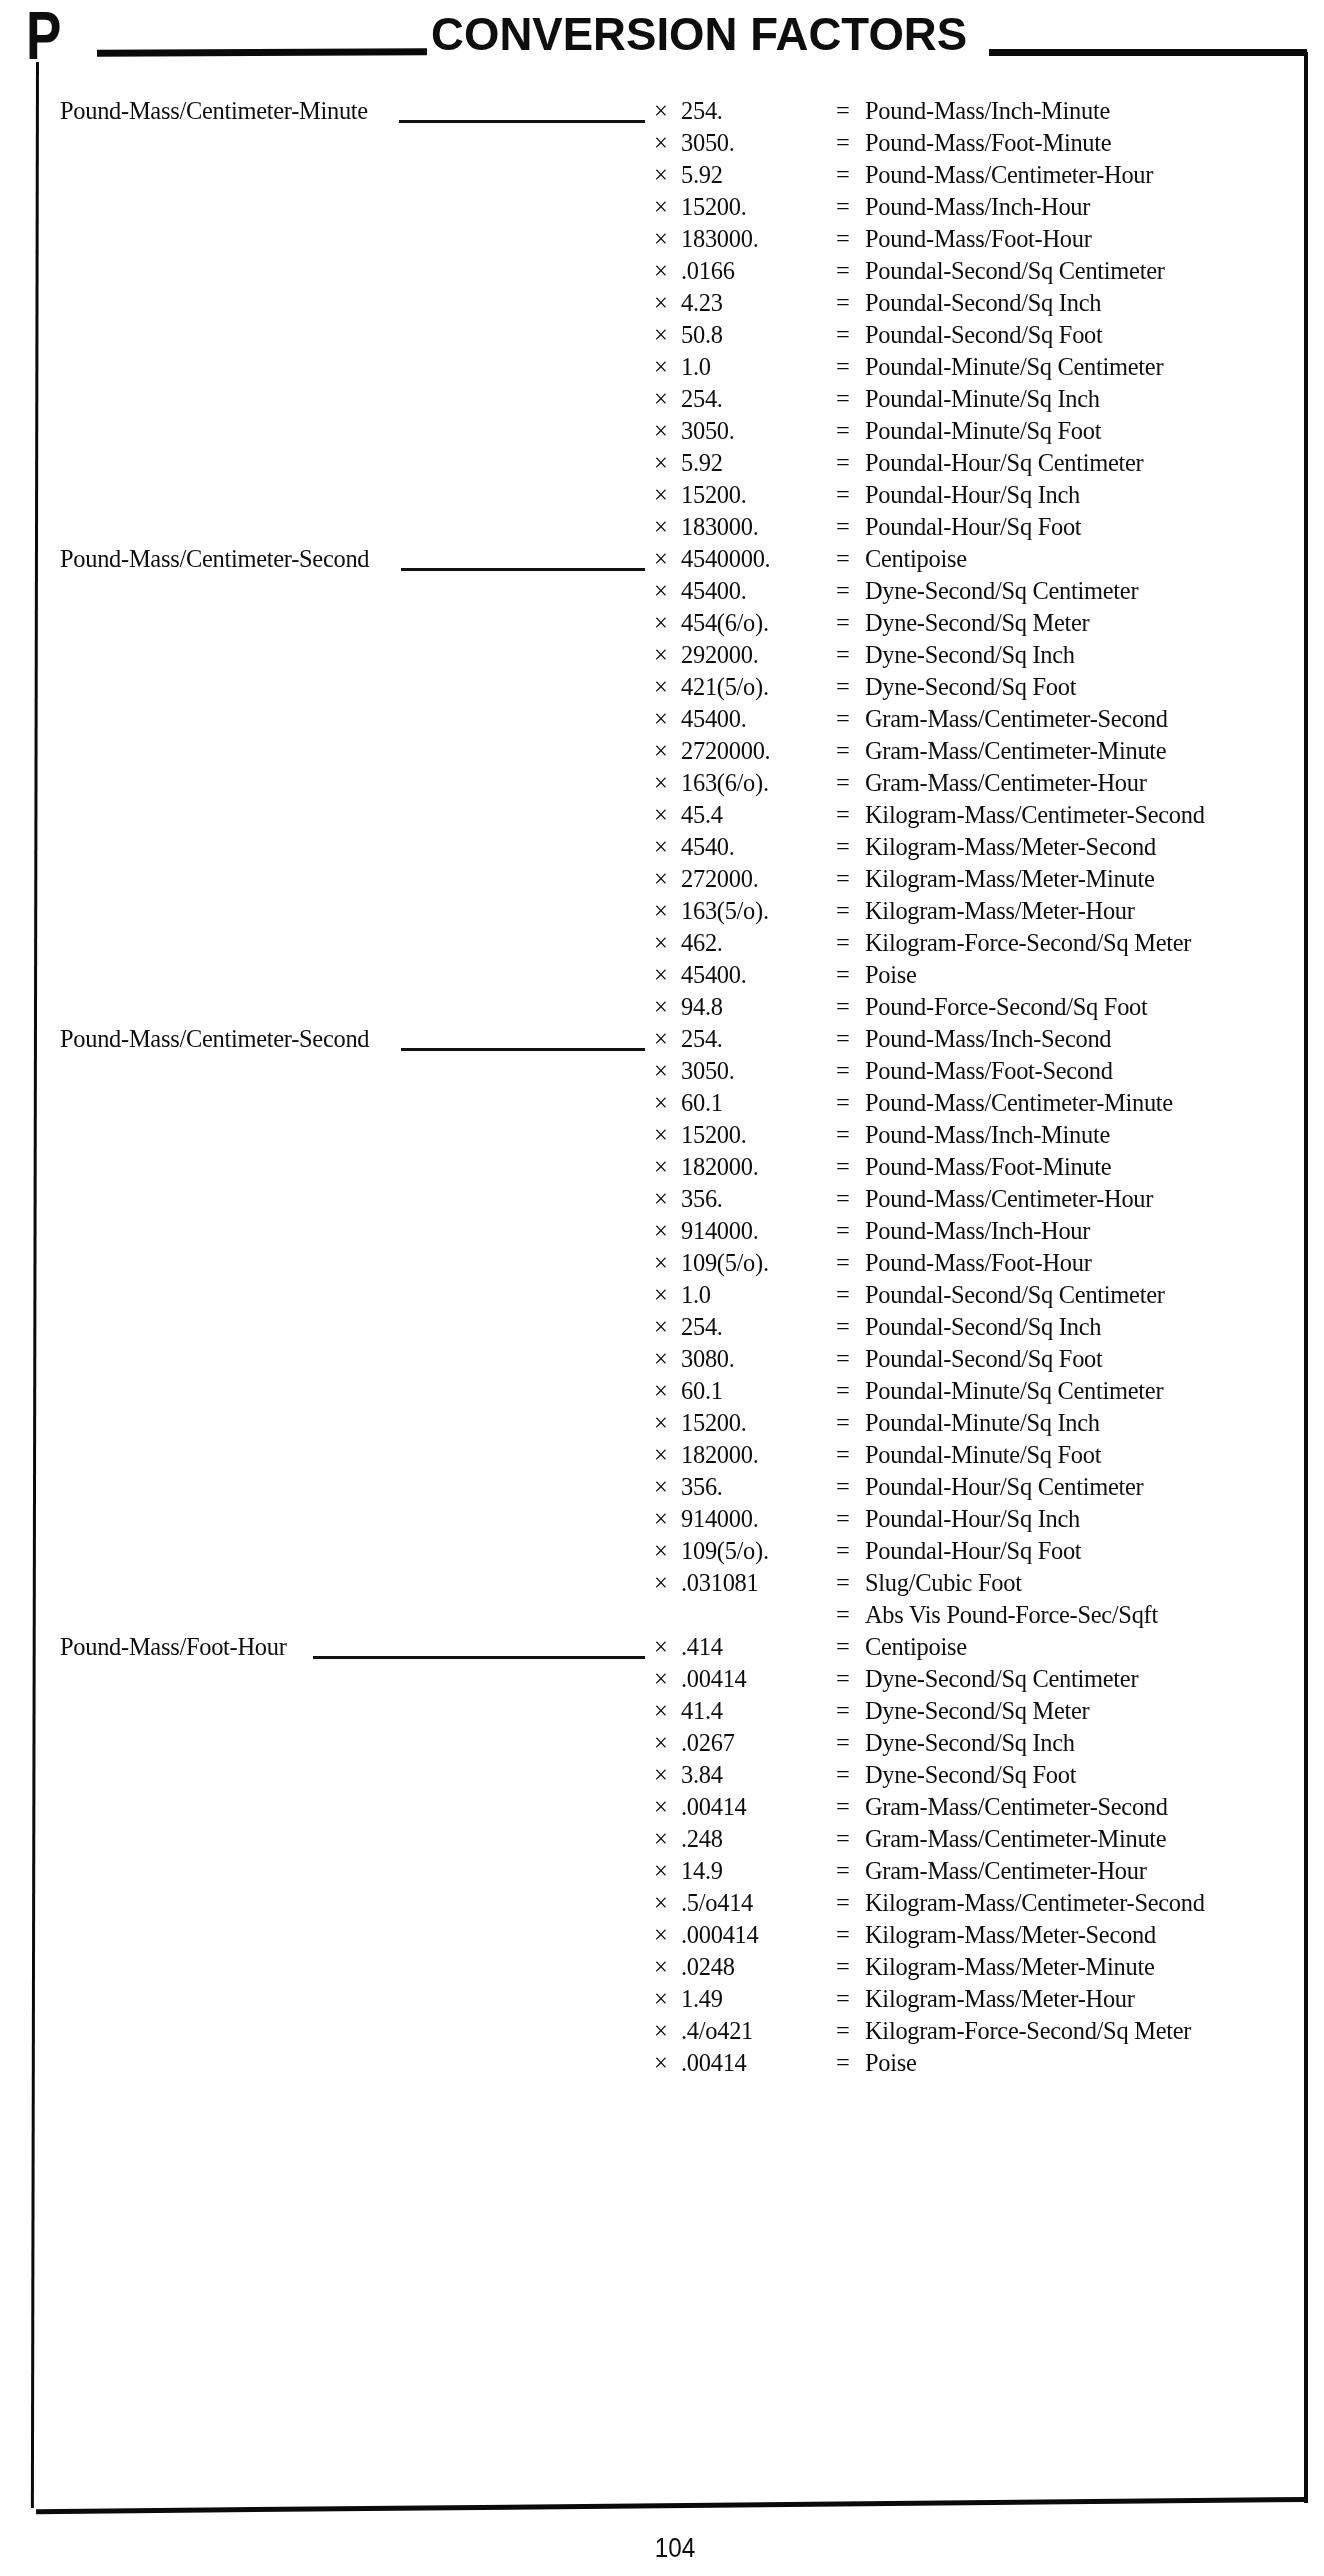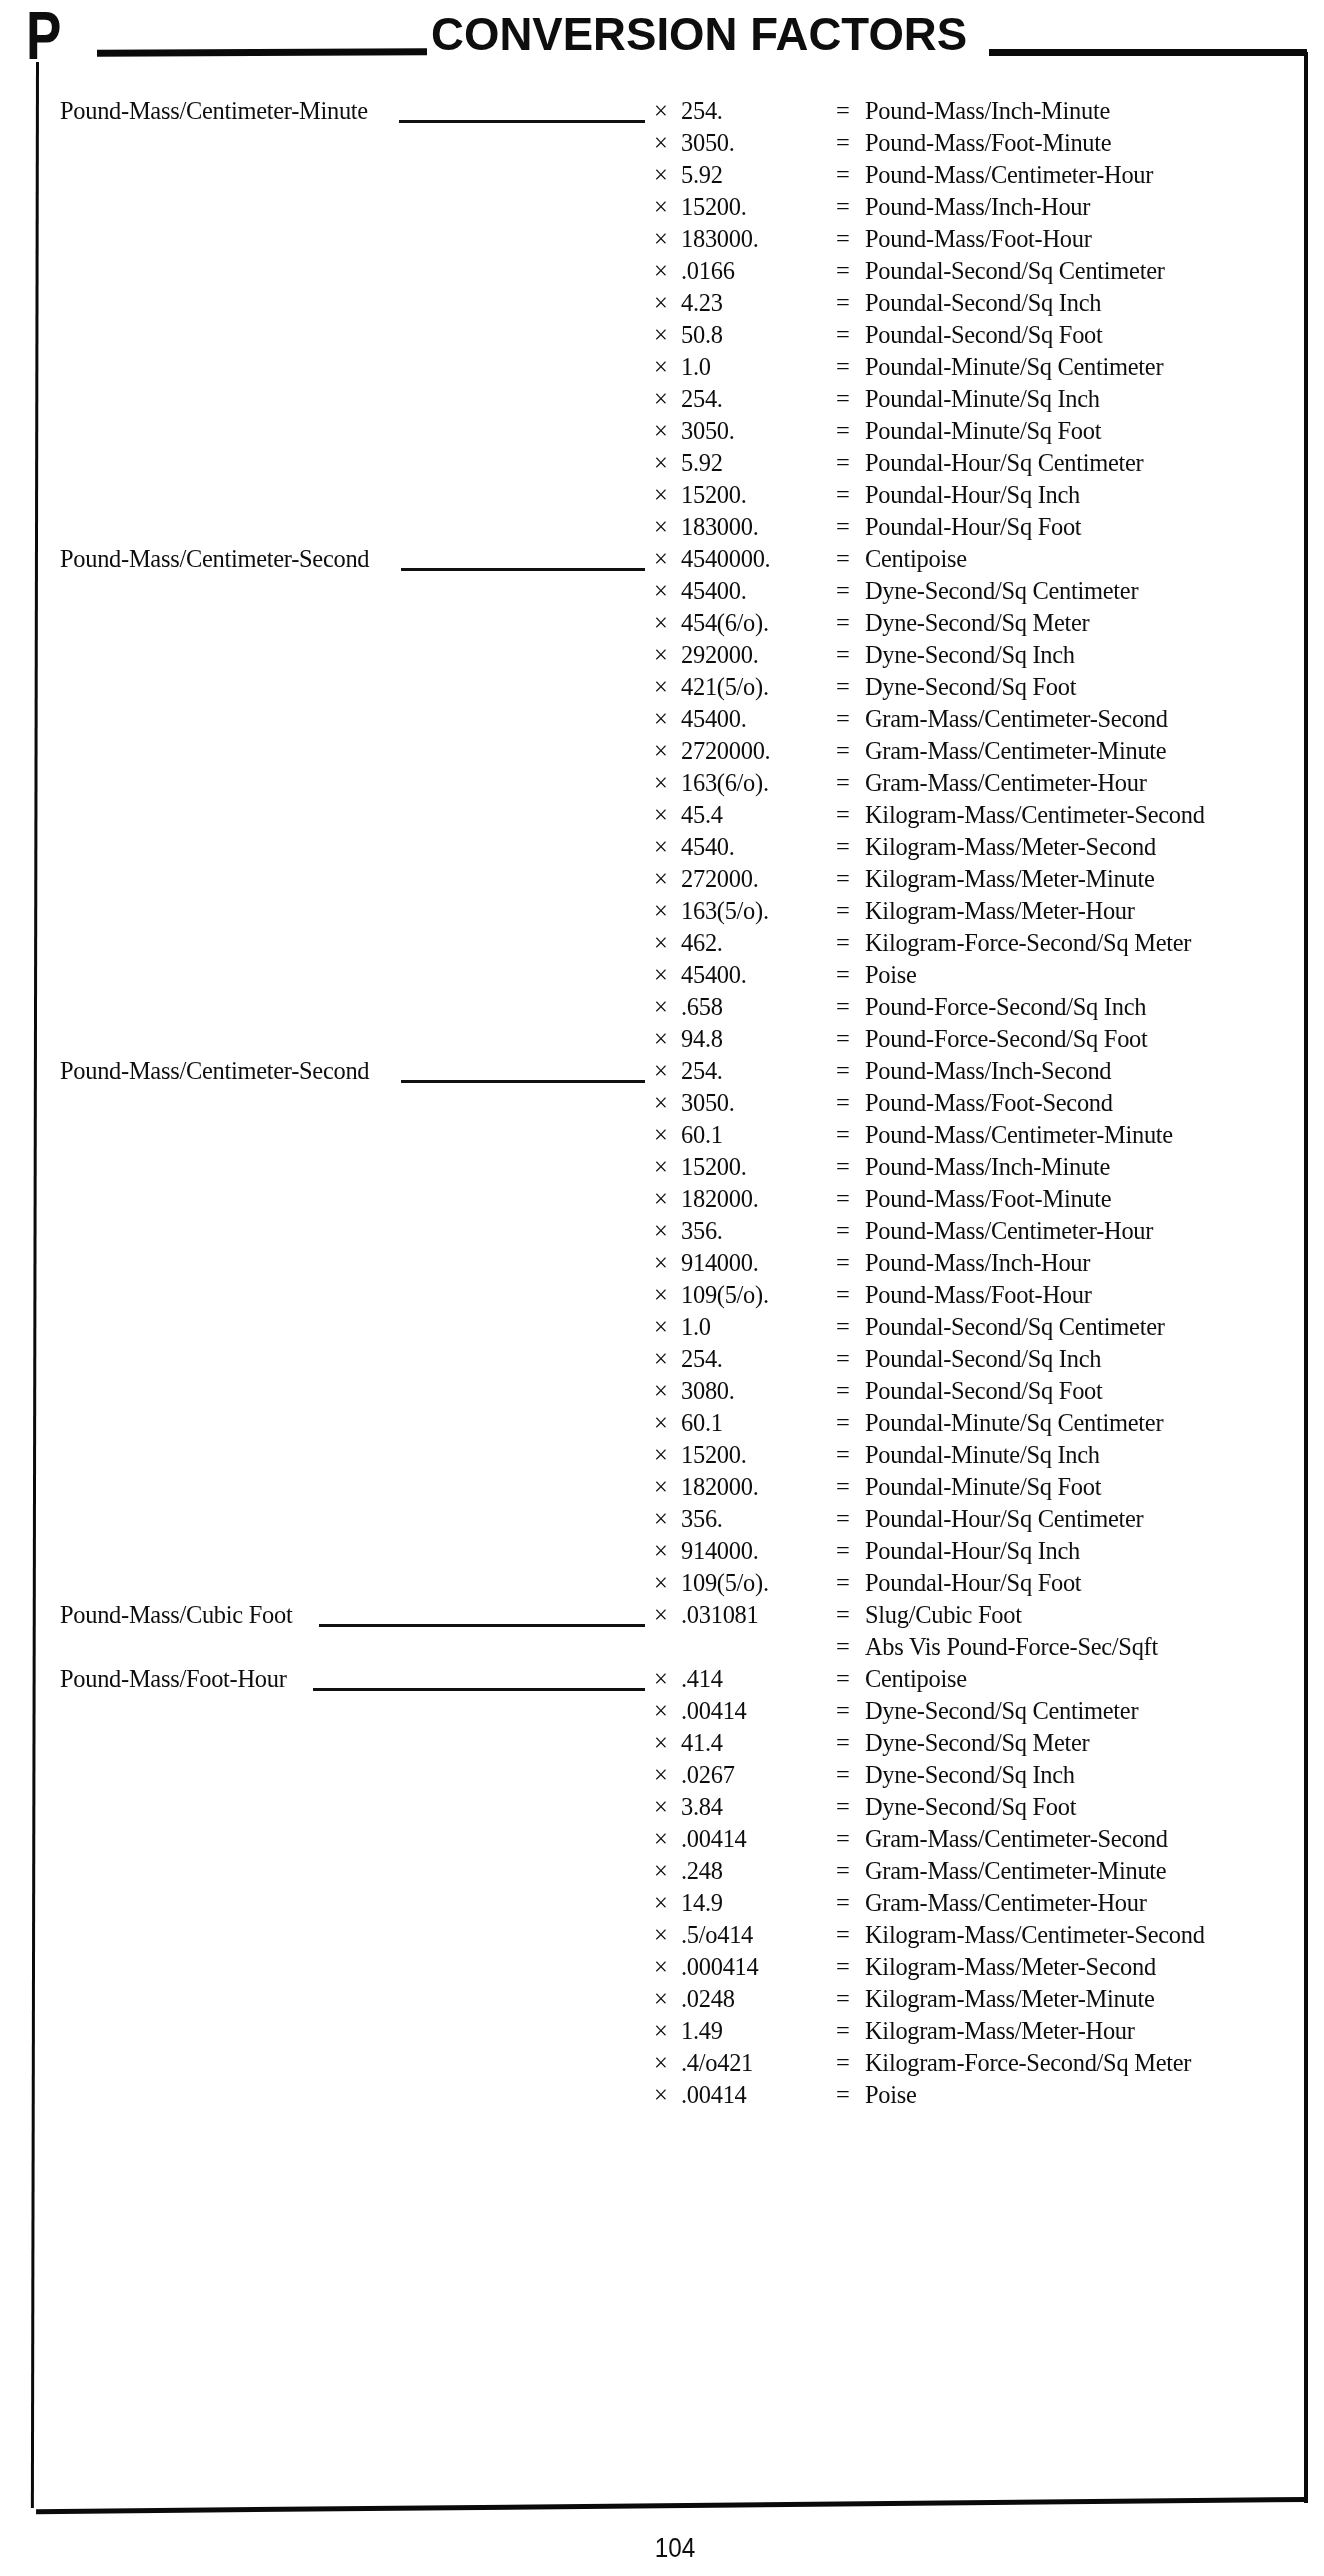--- a/index.html
+++ b/index.html
@@ -388,31 +388,20 @@
     </div>
     <div class="cell-result">
       <span class="txt eq">=</span>
       <span class="txt result-value">Poise</span>
     </div>
   </div>
       <div class="row">
 
     <div class="cell-factor">
       <span class="txt mult">×</span>
-      <span class="txt factor-value">.658</span>
-    </div>
-    <div class="cell-result">
-      <span class="txt eq">=</span>
-      <span class="txt result-value">Pound-Force-Second/Sq Inch</span>
-    </div>
-  </div>
-      <div class="row">
-
-    <div class="cell-factor">
-      <span class="txt mult">×</span>
       <span class="txt factor-value">94.8</span>
     </div>
     <div class="cell-result">
       <span class="txt eq">=</span>
       <span class="txt result-value">Pound-Force-Second/Sq Foot</span>
     </div>
   </div>
       <div class="row">
     <div class="cell-label">
       <span class="txt label-txt">Pound-Mass/Centimeter-Second</span>
@@ -597,24 +586,20 @@
     <div class="cell-factor">
       <span class="txt mult">×</span>
       <span class="txt factor-value">109(5/o).</span>
     </div>
     <div class="cell-result">
       <span class="txt eq">=</span>
       <span class="txt result-value">Poundal-Hour/Sq Foot</span>
     </div>
   </div>
       <div class="row">
-    <div class="cell-label">
-      <span class="txt label-txt">Pound-Mass/Cubic Foot</span>
-      <span class="leader"></span>
-    </div>
     <div class="cell-factor">
       <span class="txt mult">×</span>
       <span class="txt factor-value">.031081</span>
     </div>
     <div class="cell-result">
       <span class="txt eq">=</span>
       <span class="txt result-value">Slug/Cubic Foot</span>
     </div>
   </div>
       <div class="row">

